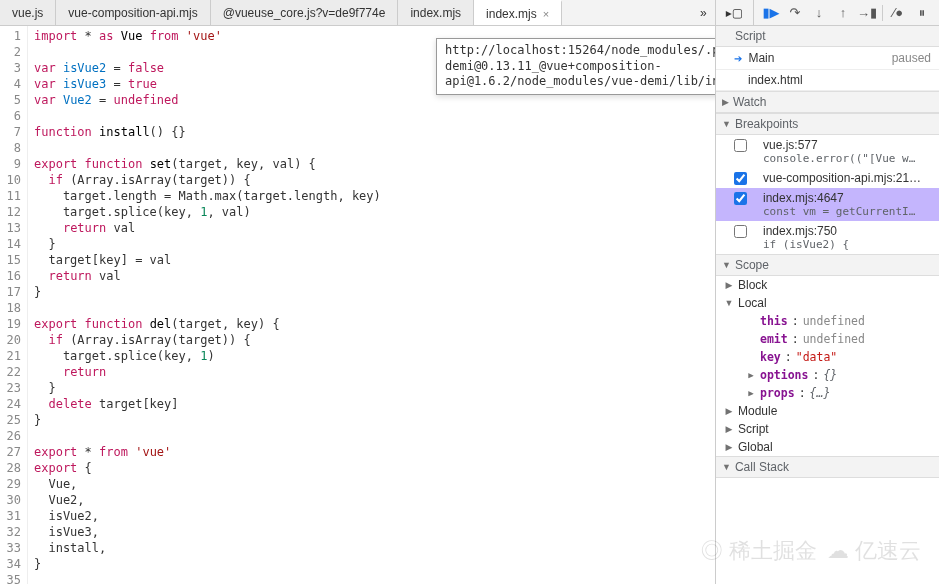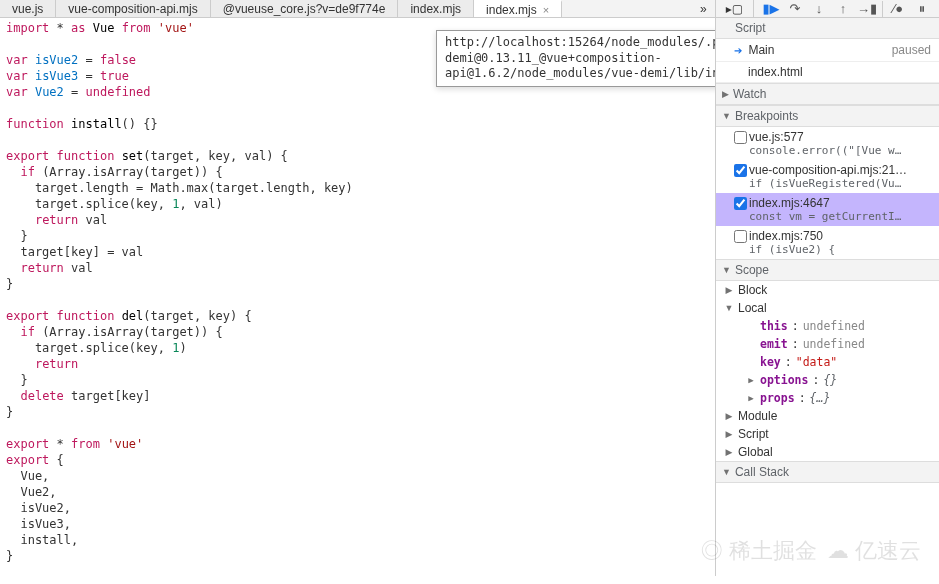--- a/index.html
+++ b/index.html
@@ -1,17 +1,17 @@
 <!DOCTYPE html>
 <html><head>
 <meta charset="utf-8">
 <style>
 * { margin: 0; padding: 0; box-sizing: border-box; }
 body { font-family: "Segoe UI", Arial, sans-serif; font-size: 12px; background: #fff; color: #333; width: 939px; height: 584px; overflow: hidden; position: relative; }
-.top-bar { height: 18px; border-bottom: 1px solid #ccc; display: flex; align-items: stretch; background: #f3f3f3; }
+.top-bar { height: 26px; border-bottom: 1px solid #ccc; display: flex; align-items: stretch; background: #f3f3f3; }
 .tabs { display: flex; flex: 1; overflow: hidden; align-items: stretch; }
 .tab { padding: 4px 12px; border-right: 1px solid #ccc; background: #ececec; color: #333; font-size: 12px; display: flex; align-items: center; gap: 6px; cursor: pointer; white-space: nowrap; }
 .tab.active { background: #fff; border-top: 2px solid transparent; }
 .tab .close { font-size: 11px; color: #888; }
 .tab-overflow { padding: 4px 8px; color: #333; display: flex; align-items: center; }
 .toolbar { display: flex; align-items: center; gap: 2px; padding: 0 6px; border-left: 1px solid #ccc; }
 .toolbar .btn { width: 22px; height: 22px; display: flex; align-items: center; justify-content: center; cursor: pointer; color: #555; font-size: 13px; }
 .toolbar .btn.blue { color: #1a73e8; }
 .toolbar .sep { width: 1px; height: 16px; background: #ccc; margin: 0 2px; }
 .main { display: flex; height: calc(100% - 26px); }
@@ -25,21 +25,21 @@
 .ident { color: #000; }
 .blue { color: #0070c1; }
 .tooltip { position: absolute; top: 12px; left: 436px; background: #fff; border: 1px solid #999; padding: 4px 8px; font-size: 12px; max-width: 500px; color: #333; z-index: 100; line-height: 1.3; box-shadow: 0 2px 6px rgba(0,0,0,.15); }
 .sidebar { width: 224px; border-left: 1px solid #ccc; background: #fff; display: flex; flex-direction: column; overflow: hidden; font-size: 12px; }
 .panel-header { padding: 3px 6px; background: #f3f3f3; border-bottom: 1px solid #ddd; border-top: 1px solid #ddd; color: #5f6368; display: flex; align-items: center; gap: 4px; cursor: pointer; }
 .panel-header .tri { font-size: 9px; color: #727272; }
 .thread-row { padding: 4px 8px 4px 18px; display: flex; align-items: center; gap: 6px; border-bottom: 1px solid #eee; }
 .thread-row .arrow { color: #1a73e8; font-size: 10px; }
 .thread-row .status { margin-left: auto; color: #888; }
 .sub-row { padding: 3px 22px 3px 32px; color: #333; border-bottom: 1px solid #eee; }
-.bp-item { padding: 3px 6px 3px 18px; display: flex; gap: 2px; align-items: flex-start; }
+.bp-item { padding: 3px 6px 3px 18px; display: flex; gap: 16px; align-items: flex-start; }
 .bp-item.active { background: #c4b5fd; }
 .bp-item input[type=checkbox] { margin-top: 1px; accent-color: #1a73e8; }
 .bp-text { flex: 1; overflow: hidden; }
 .bp-text .line1 { color: #333; white-space: nowrap; overflow: hidden; text-overflow: ellipsis; }
 .bp-text .line2 { color: #5f6368; font-family: Consolas, Menlo, monospace; font-size: 11px; white-space: nowrap; overflow: hidden; text-overflow: ellipsis; padding-left: 0; }
 .scope-row { padding: 2px 6px 2px 12px; font-family: Consolas, Menlo, monospace; font-size: 11.5px; display: flex; align-items: center; gap: 4px; }
 .scope-row .tri { font-size: 9px; color: #727272; width: 10px; text-align: center; }
 .scope-row.indent { padding-left: 30px; }
 .scope-row .k { color: #881391; font-weight: bold; }
 .scope-row .v-undef { color: #888; }
@@ -96,20 +96,56 @@
         <span>⁄●</span>
       </div>
     <div class="btn">
         <span>⏸</span>
       </div>
   </div>
 </div>
 
 <div class="main">
   <div class="editor">
+    <div class="gutter" id="gutter">1
+2
+3
+4
+5
+6
+7
+8
+9
+10
+11
+12
+13
+14
+15
+16
+17
+18
+19
+20
+21
+22
+23
+24
+25
+26
+27
+28
+29
+30
+31
+32
+33
+34
+35
+</div>
     <div class="code" id="code"><span class="kw">import</span> * <span class="kw">as</span> <span class="ident">Vue</span> <span class="kw">from</span> <span class="str">'vue'</span>
 
 <span class="kw">var</span> <span class="blue">isVue2</span> = <span class="kw">false</span>
 <span class="kw">var</span> <span class="blue">isVue3</span> = <span class="kw">true</span>
 <span class="kw">var</span> <span class="blue">Vue2</span> = <span class="kw">undefined</span>
 
 <span class="kw">function</span> <span class="fn">install</span>() {}
 
 <span class="kw">export</span> <span class="kw">function</span> <span class="fn">set</span>(target, key, val) {
   <span class="kw">if</span> (Array.isArray(target)) {
@@ -168,21 +204,20 @@
           <input type="checkbox" style="">
     <div class="bp-text">
       <div class="line1">vue.js:577</div>
       <div class="line2">console.error(("[Vue w…</div>
     </div>
         </div>
         <div class="bp-item">
           <input type="checkbox" checked="" style="">
     <div class="bp-text">
       <div class="line1">vue-composition-api.mjs:21…</div>
-      <div class="line2">if (isVueRegistered(Vu…</div>
     </div>
         </div>
         <div class="bp-item active">
           <input type="checkbox" checked="" style="">
     <div class="bp-text">
       <div class="line1">index.mjs:4647</div>
       <div class="line2">const vm = getCurrentI…</div>
     </div>
         </div>
         <div class="bp-item">

